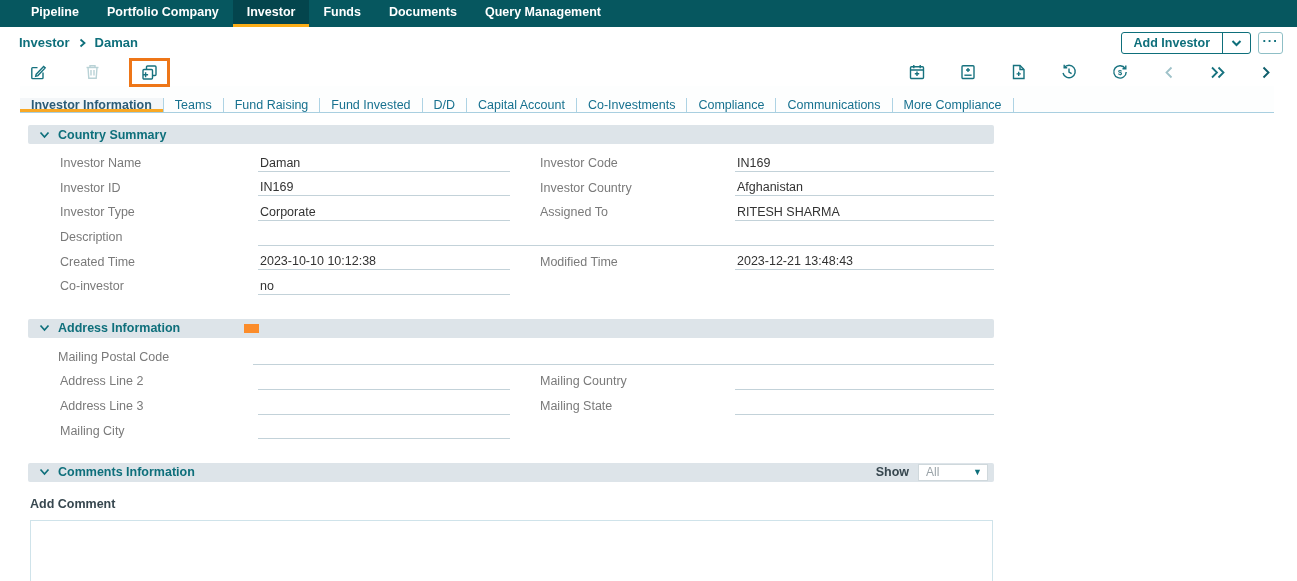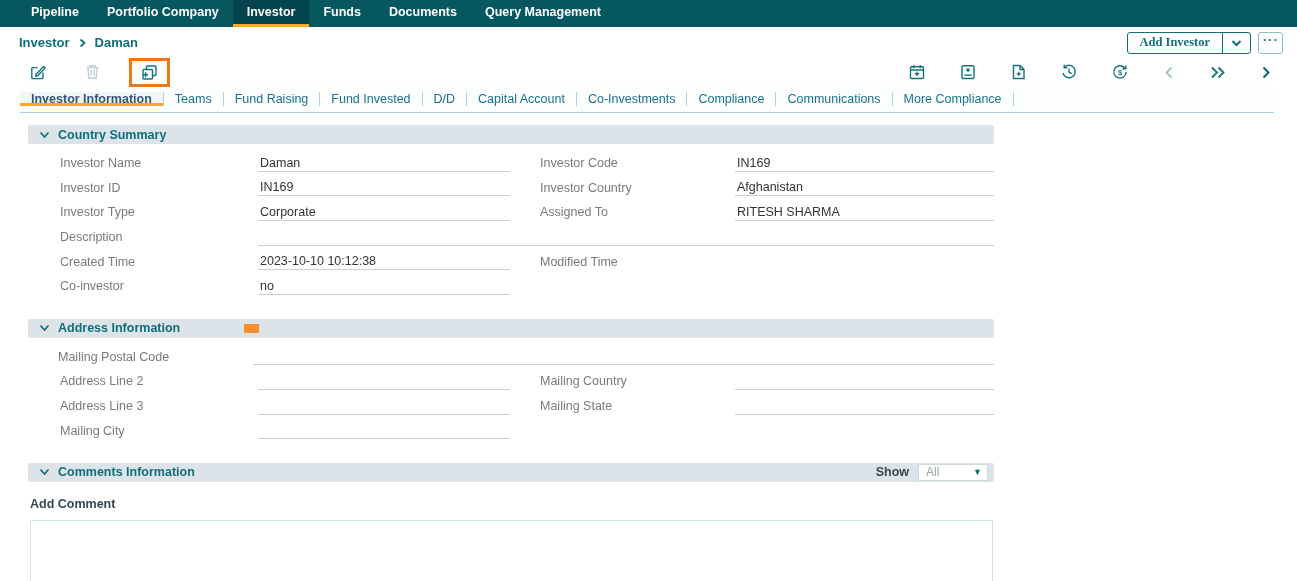--- a/index.html
+++ b/index.html
@@ -12,39 +12,39 @@
   }
   
   .topnav { height:27px; background:#06575F; display:flex; align-items:stretch; padding-left:17px; }
   .nav-item { display:flex; align-items:center; padding:0 14px; color:#fff; font-size:12.5px;
     font-weight:bold; border-bottom:3px solid transparent; cursor:pointer; white-space:nowrap; }
   .nav-item.active { background:#04454D; border-bottom-color:#FBAD18; }
   
   .crumbrow { height:31px; display:flex; align-items:center; justify-content:space-between; padding:0 14px 0 19px; }
   .crumb { display:flex; align-items:center; gap:8px; font-size:13px; font-weight:bold; color:#0E6F7B; }
   .crumb-sep svg { display:block; }
-  .crumb-actions { display:flex; align-items:center;font-family:Liberation Serif, serif; }
+  .crumb-actions { display:flex; align-items:center; }
   .btn-add { display:flex; align-items:stretch; height:22px; border:1px solid #0E6F7B; border-radius:3px;
     background:#fff; color:#0E6F7B; font-size:12.5px; font-weight:bold; overflow:hidden; cursor:pointer; }
   .btn-add-main { display:flex; align-items:center; padding:0 12px; }
   .btn-add-caret { display:flex; align-items:center; padding:0 8px; border-left:1px solid #0E6F7B; }
   .btn-more { margin-left:7px; height:22px; min-width:25px; border:1px solid #8FBFC6; border-radius:3px;
     background:#fff; color:#0E6F7B; font-size:13px; font-weight:bold; display:flex; align-items:center;
     justify-content:center; letter-spacing:1px; cursor:pointer; padding-bottom:5px; }
   
   .toolbar { height:28px; display:flex; align-items:center; justify-content:space-between; padding:0 24px 0 29px; }
   .tool-left { display:flex; align-items:center; }
   .tool-btn { display:flex; align-items:center; justify-content:center; cursor:pointer; background:none; border:none; padding:0; }
   .tool-left .tool-btn { margin-right:37px; }
   .highlight-box { border:3px solid #EE7618; padding:2px 8px; display:flex; align-items:center; margin-left:-9px; }
   .highlight-box .tool-btn { margin-right:0; }
   .tool-right { display:flex; align-items:center; }
   .tool-right .tool-btn { margin-left:33px; }
   
-  .tabbar { display:flex; align-items:center; height:27px; margin-left:20px; width:1254px;
+  .tabbar { display:flex; align-items:flex-end; height:27px; margin-left:20px; width:1254px;
     border-bottom:1px solid #A9CFE0; background:#fdfefe; }
   .tab { display:flex; align-items:center; padding:0 11px; font-size:12.5px; color:#17718F;
     border-right:1px solid #AED3E4; cursor:pointer; white-space:nowrap; }
   .tab.active { font-weight:bold; color:#2B5C77; background:#F3F6F8; box-shadow:inset 0 -3px 0 #F9A825; }
   
   .content { padding-left:28px; width:994px; }
   .section-header { position:relative; height:19px; background:#DDE4E9; border-radius:2px; display:flex;
     align-items:center; padding:0 6px 0 11px; cursor:pointer; }
   .section-header .chev { display:flex; align-items:center; }
   .section-title { font-size:12.5px; font-weight:bold; color:#0E6F7B; margin-left:8px; }
@@ -249,20 +249,21 @@
           <span class="fvalue"></span>
         </div>
     </div>
     <div class="frow">
       <div class="fcell left">
           <span class="flabel">Created Time</span>
           <span class="fvalue">2023-10-10 10:12:38</span>
         </div>
       <div class="fcell right">
           <span class="flabel">Modified Time</span>
+          <span class="fvalue">2023-12-21 13:48:43</span>
         </div>
     </div>
     <div class="frow">
       <div class="fcell left">
           <span class="flabel">Co-investor</span>
           <span class="fvalue">no</span>
         </div>
       <div class="fcell right">
           <span class="flabel"></span>
           <span class="fvalue noline"></span>

